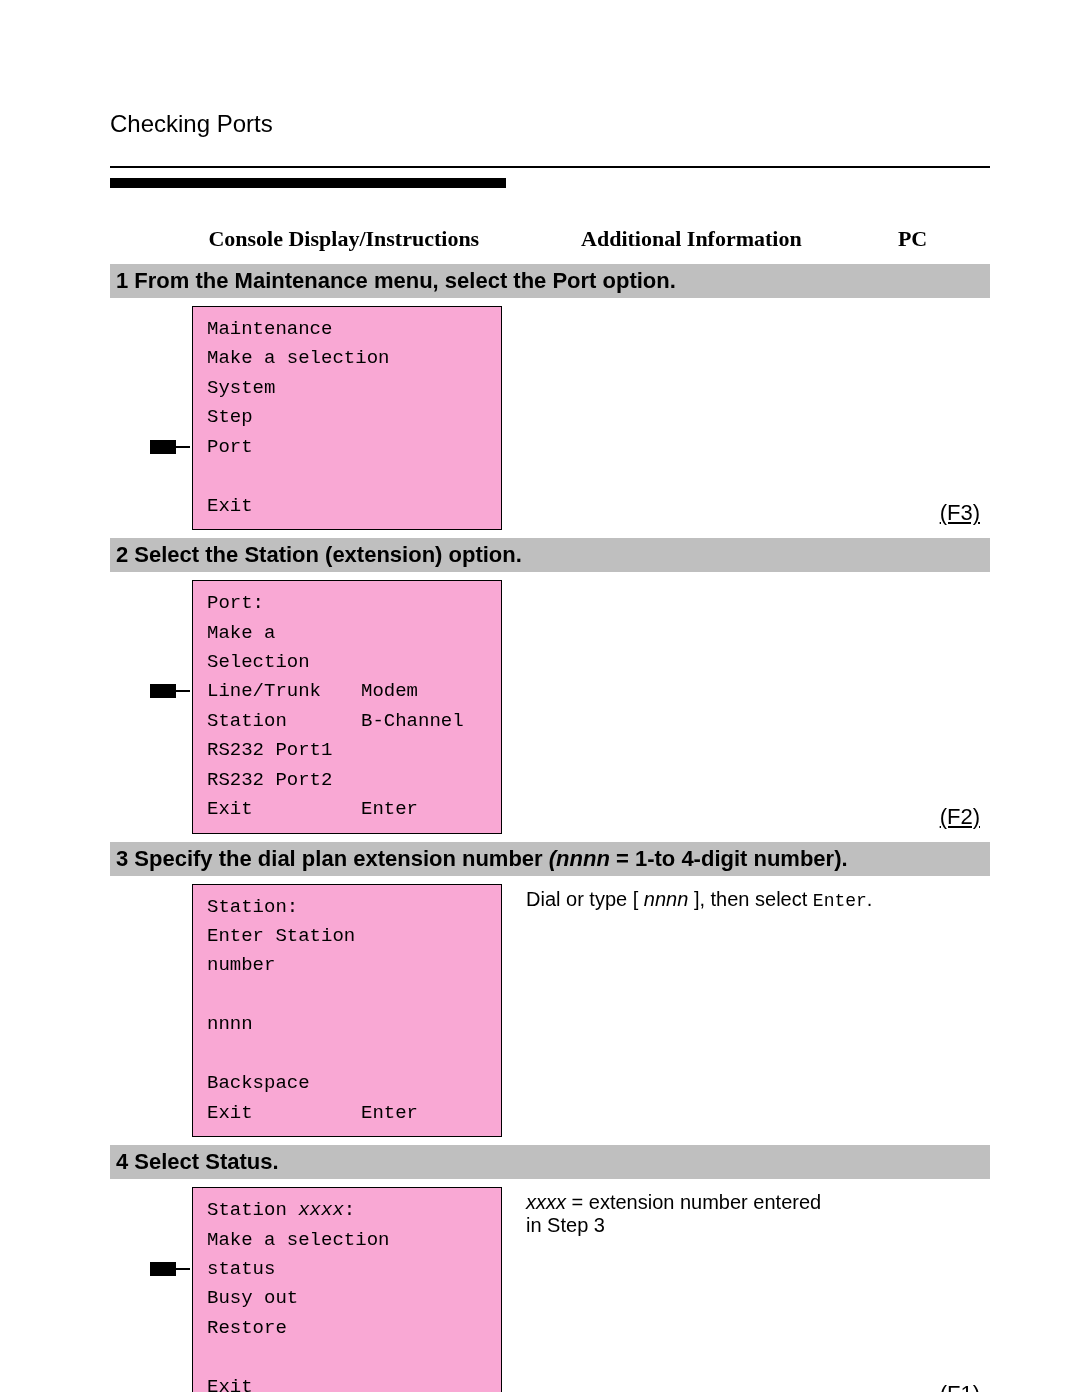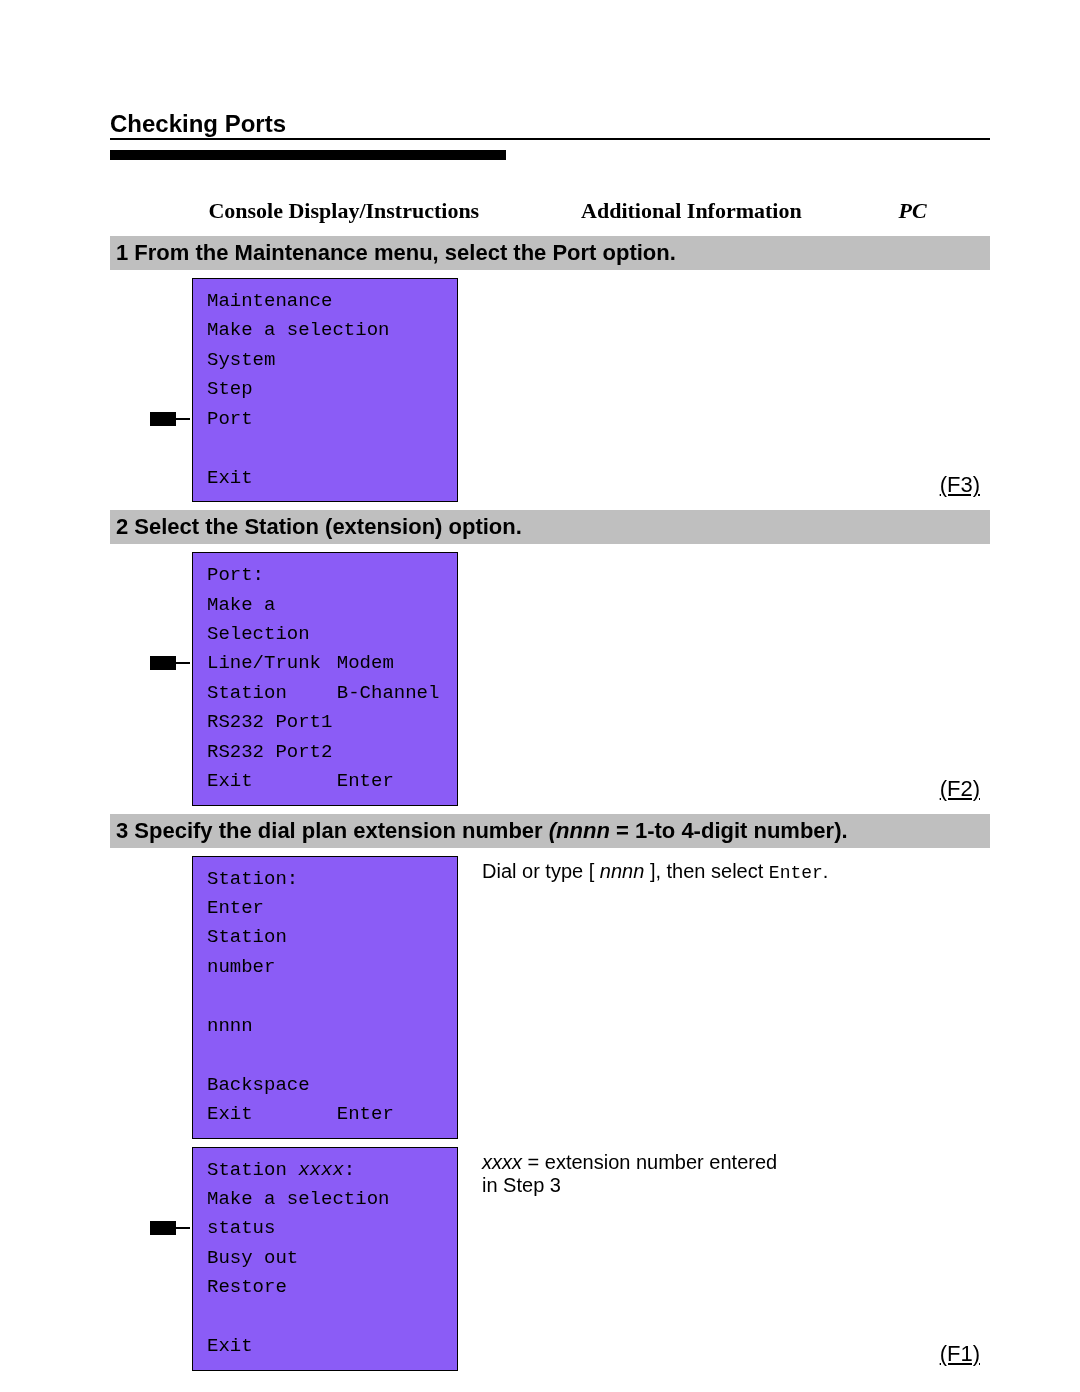--- a/index.html
+++ b/index.html
@@ -8,22 +8,22 @@
     font-family: Arial, Helvetica, sans-serif;
     background: #fff;
     color: #000;
     width: 1080px;
   }
   .page {
     padding: 110px 90px 60px 110px;
   }
   .page-heading {
     font-size: 24px;
-    font-weight: bold;
-    margin-bottom: 0;
+    font-weight: normal;
+    margin-bottom: 28px;
   }
   .thin-rule {
     border: none;
     border-top: 2px solid #000;
     margin: 0 0 10px 0;
   }
   .thick-bar {
     height: 10px;
     background: #000;
     width: 45%;
@@ -41,21 +41,20 @@
     flex: 0 0 44%;
     text-align: center;
   }
   .col-headers .mid {
     flex: 0 0 44%;
     text-align: center;
   }
   .col-headers .right {
     flex: 0 0 12%;
     text-align: center;
-    font-style: italic;
   }
   .step-bar {
     background: #bfbfbf;
     font-size: 22px;
     font-weight: bold;
     padding: 4px 6px;
     margin: 4px 0 8px 0;
   }
   .step-bar em {
     font-style: italic;
@@ -87,23 +86,23 @@
     width: 14px;
     height: 2px;
     background: #000;
   }
   .console-box {
     border: 1.5px solid #000;
     padding: 8px 14px 8px 14px;
     font-family: "Courier New", Courier, monospace;
     font-size: 19px;
     line-height: 1.55;
-    width: 266px;
+    width: 310px;
     box-sizing: border-box;
-    background: #8b5cf6;
+    background: #f9a8d4;
   }
   .console-box .two-col {
     display: flex;
   }
   .console-box .two-col .c1 { width: 55%; }
   .console-box .two-col .c2 { width: 45%; }
   .info-col {
     flex: 1;
     padding-left: 24px;
     display: flex;
@@ -229,20 +228,21 @@
           </div>
           <div class="two-col">
             <div class="c1">Exit</div>
             <div class="c2">Enter</div>
           </div>
         </div>
         <div class="info-col">
           <div class="info-text">Dial or type [ <span class="ital">nnnn</span> ], then select <span class="mono">Enter</span>.</div>
         </div>
       </div>
+      <div class="step-bar">4 Select Status.</div>
       <div class="step-body">
         <div class="pointer-col">
           <div class="pointer" style="top: 74.9px;">
             <div class="block"></div>
             <div class="dash"></div>
           </div>
         </div>
         <div class="console-box">
           <div>Station <span style="font-style:italic">xxxx</span>:</div>
           <div>Make a selection</div>

